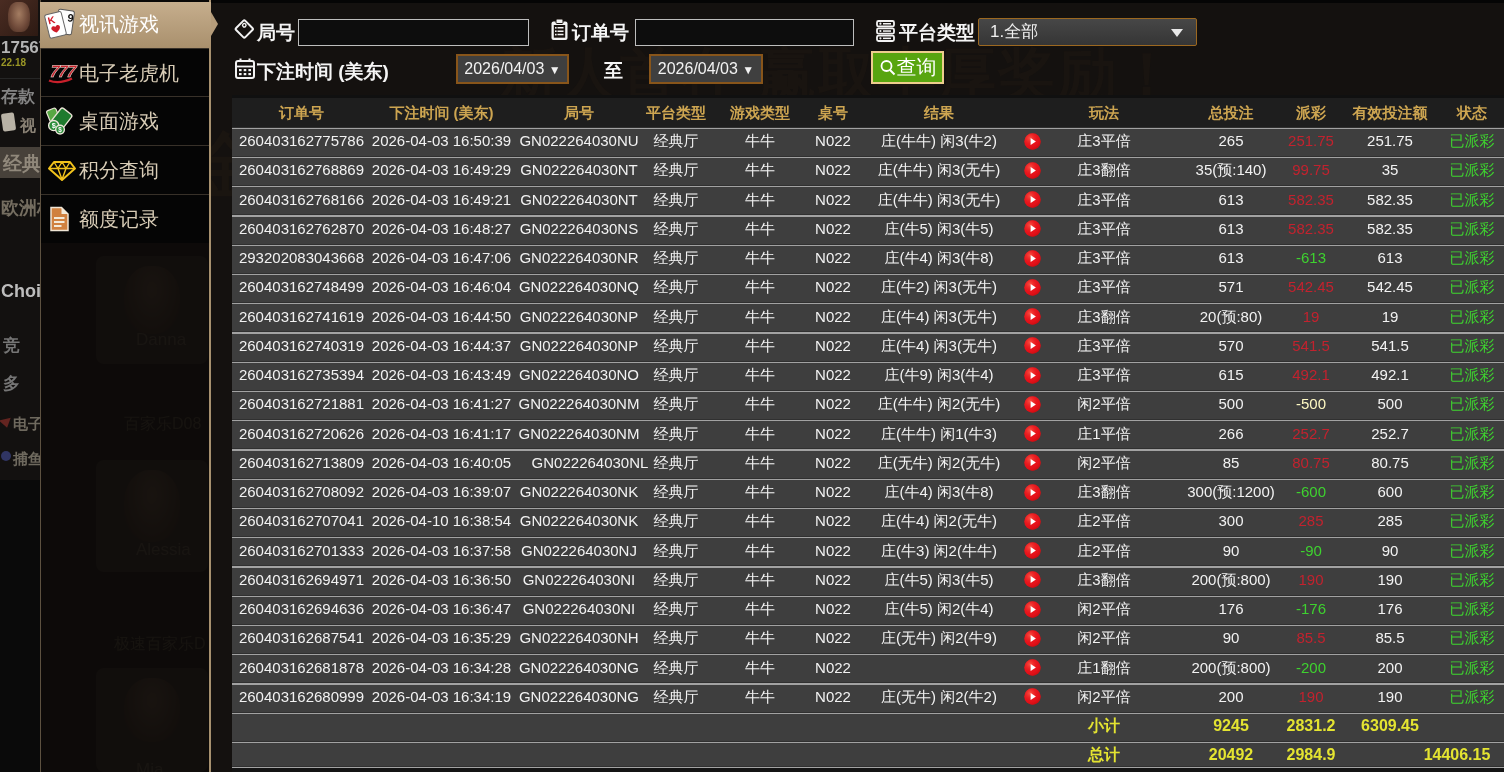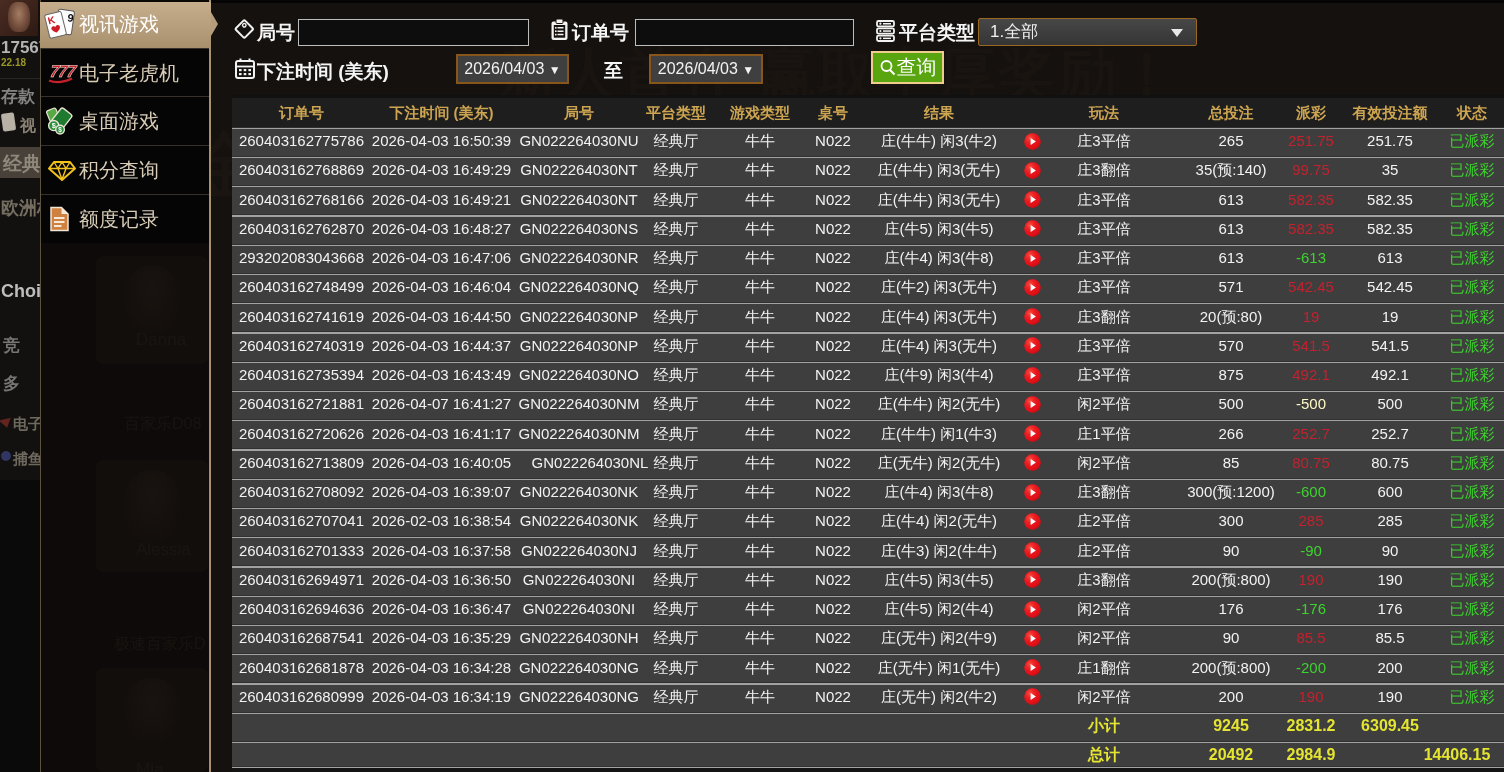--- a/index.html
+++ b/index.html
@@ -380,26 +380,26 @@
 <div class="cl" style="left:631px;top:361px;width:90px">经典厅</div>
 <div class="cl" style="left:715px;top:361px;width:90px">牛牛</div>
 <div class="cl" style="left:798px;top:361px;width:70px">N022</div>
 <div class="cl" style="left:849px;top:361px;width:180px">庄(牛9) 闲3(牛4)</div>
 <div class="cl" style="left:1012px;top:361px;width:40px"><svg width="17" height="17" viewBox="0 0 17 17" style="vertical-align:-3.5px">
         <circle cx="8.5" cy="8.5" r="8.2" fill="#e8111c"></circle>
         <circle cx="8.5" cy="8.5" r="8.2" fill="url(#pg1)"></circle>
         <path d="M6.6 5.1 L11.9 8.5 L6.6 11.9 Z" fill="#fff"></path>
       </svg></div>
 <div class="cl" style="left:1054px;top:361px;width:100px">庄3平倍</div>
-<div class="cl" style="left:1156px;top:361px;width:150px">875</div>
+<div class="cl" style="left:1156px;top:361px;width:150px">615</div>
 <div class="cl" style="left:1266px;top:361px;width:90px"><span style="color:#c2222e">492.1</span></div>
 <div class="cl" style="left:1335px;top:361px;width:110px">492.1</div>
 <div class="cl grn" style="left:1440px;top:361px;width:64px">已派彩</div>
 <div class="cl" style="left:226.5px;top:390.25px;width:150px">260403162721881</div>
-<div class="cl" style="left:361.5px;top:390.25px;width:160px">2026-04-07 16:41:27</div>
+<div class="cl" style="left:361.5px;top:390.25px;width:160px">2026-04-03 16:41:27</div>
 <div class="cl" style="left:504px;top:390.25px;width:150px">GN022264030NM</div>
 <div class="cl" style="left:631px;top:390.25px;width:90px">经典厅</div>
 <div class="cl" style="left:715px;top:390.25px;width:90px">牛牛</div>
 <div class="cl" style="left:798px;top:390.25px;width:70px">N022</div>
 <div class="cl" style="left:849px;top:390.25px;width:180px">庄(牛牛) 闲2(无牛)</div>
 <div class="cl" style="left:1012px;top:390.25px;width:40px"><svg width="17" height="17" viewBox="0 0 17 17" style="vertical-align:-3.5px">
         <circle cx="8.5" cy="8.5" r="8.2" fill="#e8111c"></circle>
         <circle cx="8.5" cy="8.5" r="8.2" fill="url(#pg1)"></circle>
         <path d="M6.6 5.1 L11.9 8.5 L6.6 11.9 Z" fill="#fff"></path>
       </svg></div>
@@ -453,21 +453,21 @@
         <circle cx="8.5" cy="8.5" r="8.2" fill="#e8111c"></circle>
         <circle cx="8.5" cy="8.5" r="8.2" fill="url(#pg1)"></circle>
         <path d="M6.6 5.1 L11.9 8.5 L6.6 11.9 Z" fill="#fff"></path>
       </svg></div>
 <div class="cl" style="left:1054px;top:478px;width:100px">庄3翻倍</div>
 <div class="cl" style="left:1156px;top:478px;width:150px">300(预:1200)</div>
 <div class="cl" style="left:1266px;top:478px;width:90px"><span style="color:#3ed22f">-600</span></div>
 <div class="cl" style="left:1335px;top:478px;width:110px">600</div>
 <div class="cl grn" style="left:1440px;top:478px;width:64px">已派彩</div>
 <div class="cl" style="left:226.5px;top:507.25px;width:150px">260403162707041</div>
-<div class="cl" style="left:361.5px;top:507.25px;width:160px">2026-02-03 16:38:54</div>
+<div class="cl" style="left:361.5px;top:507.25px;width:160px">2026-04-10 16:38:54</div>
 <div class="cl" style="left:504px;top:507.25px;width:150px">GN022264030NK</div>
 <div class="cl" style="left:631px;top:507.25px;width:90px">经典厅</div>
 <div class="cl" style="left:715px;top:507.25px;width:90px">牛牛</div>
 <div class="cl" style="left:798px;top:507.25px;width:70px">N022</div>
 <div class="cl" style="left:849px;top:507.25px;width:180px">庄(牛4) 闲2(无牛)</div>
 <div class="cl" style="left:1012px;top:507.25px;width:40px"><svg width="17" height="17" viewBox="0 0 17 17" style="vertical-align:-3.5px">
         <circle cx="8.5" cy="8.5" r="8.2" fill="#e8111c"></circle>
         <circle cx="8.5" cy="8.5" r="8.2" fill="url(#pg1)"></circle>
         <path d="M6.6 5.1 L11.9 8.5 L6.6 11.9 Z" fill="#fff"></path>
       </svg></div>
@@ -543,21 +543,20 @@
 <div class="cl" style="left:1156px;top:624.25px;width:150px">90</div>
 <div class="cl" style="left:1266px;top:624.25px;width:90px"><span style="color:#c2222e">85.5</span></div>
 <div class="cl" style="left:1335px;top:624.25px;width:110px">85.5</div>
 <div class="cl grn" style="left:1440px;top:624.25px;width:64px">已派彩</div>
 <div class="cl" style="left:226.5px;top:653.5px;width:150px">260403162681878</div>
 <div class="cl" style="left:361.5px;top:653.5px;width:160px">2026-04-03 16:34:28</div>
 <div class="cl" style="left:504px;top:653.5px;width:150px">GN022264030NG</div>
 <div class="cl" style="left:631px;top:653.5px;width:90px">经典厅</div>
 <div class="cl" style="left:715px;top:653.5px;width:90px">牛牛</div>
 <div class="cl" style="left:798px;top:653.5px;width:70px">N022</div>
-<div class="cl" style="left:849px;top:653.5px;width:180px">庄(无牛) 闲1(无牛)</div>
 <div class="cl" style="left:1012px;top:653.5px;width:40px"><svg width="17" height="17" viewBox="0 0 17 17" style="vertical-align:-3.5px">
         <circle cx="8.5" cy="8.5" r="8.2" fill="#e8111c"></circle>
         <circle cx="8.5" cy="8.5" r="8.2" fill="url(#pg1)"></circle>
         <path d="M6.6 5.1 L11.9 8.5 L6.6 11.9 Z" fill="#fff"></path>
       </svg></div>
 <div class="cl" style="left:1054px;top:653.5px;width:100px">庄1翻倍</div>
 <div class="cl" style="left:1156px;top:653.5px;width:150px">200(预:800)</div>
 <div class="cl" style="left:1266px;top:653.5px;width:90px"><span style="color:#3ed22f">-200</span></div>
 <div class="cl" style="left:1335px;top:653.5px;width:110px">200</div>
 <div class="cl grn" style="left:1440px;top:653.5px;width:64px">已派彩</div>

